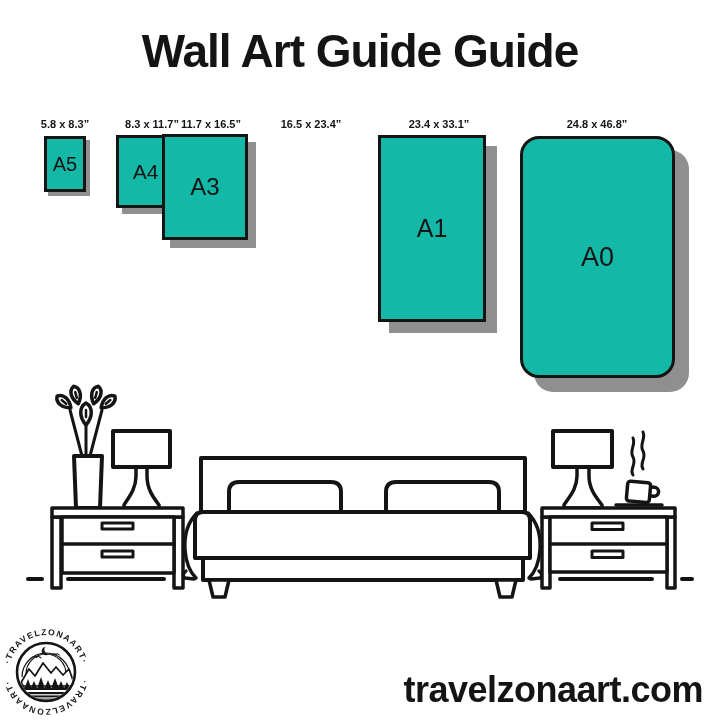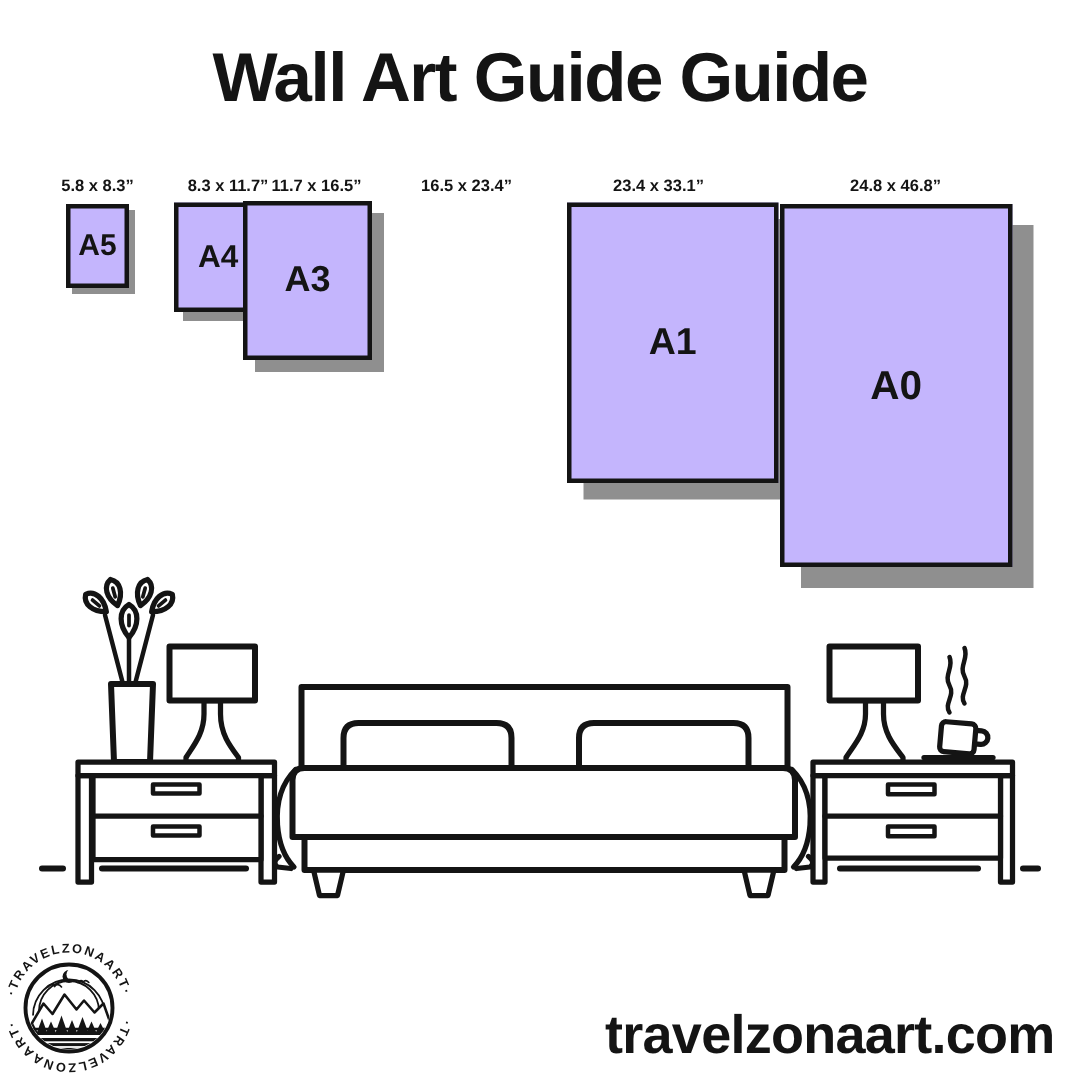--- a/index.html
+++ b/index.html
@@ -11,30 +11,30 @@
   .page{position:absolute;inset:0;}
 
   
   .title{
     position:absolute;top:24px;left:0;width:720px;text-align:center;
     font-size:46px;font-weight:bold;letter-spacing:-1px;color:#141414;
   }
 
   
   .frame{
-    position:absolute;background:#c4b5fd;border:3px solid #141414;box-sizing:border-box;
+    position:absolute;background:#14b8a6;border:3px solid #141414;box-sizing:border-box;
     display:flex;align-items:center;justify-content:center;
-    font-weight:bold;color:#141414;
+    font-weight:normal;color:#141414;
   }
   .fA5{left:44px; top:136px;width:42px; height:56px; box-shadow:4px 4px 0 #8f8f8f; font-size:20px;}
   .fA4{left:116px;top:135px;width:59px; height:73px; box-shadow:6px 6px 0 #8f8f8f; font-size:21px;}
   .fA3{left:162px;top:134px;width:86px; height:106px;box-shadow:8px 8px 0 #8f8f8f; font-size:24px;}
   .fA2{left:262px;top:135px;width:98px; height:138px;box-shadow:9px 9px 0 #8f8f8f; font-size:24px;}
-  .fA1{left:378px;top:135px;width:141px;height:187px;box-shadow:11px 11px 0 #8f8f8f;font-size:25px;}
-  .fA0{left:520px;top:136px;width:155px;height:242px;box-shadow:14px 14px 0 #8f8f8f;font-size:27px;}
+  .fA1{left:378px;top:135px;width:108px;height:187px;box-shadow:11px 11px 0 #8f8f8f;font-size:25px;}
+  .fA0{left:520px;top:136px;width:155px;height:242px;box-shadow:14px 14px 0 #8f8f8f;font-size:27px;border-radius:19px;}
 
   .size-label{
     position:absolute;top:118px;transform:translateX(-50%);
     font-size:11px;font-weight:bold;white-space:nowrap;color:#141414;
   }
   .sA5{left:65px;} .sA4{left:133px;margin-left:19px;} .sA3{left:211px;}
   .sA2{left:311px;} .sA1{left:439px;} .sA0{left:597px;}
 
   
   .scene{position:absolute;left:0;top:380px;width:720px;height:230px;}

